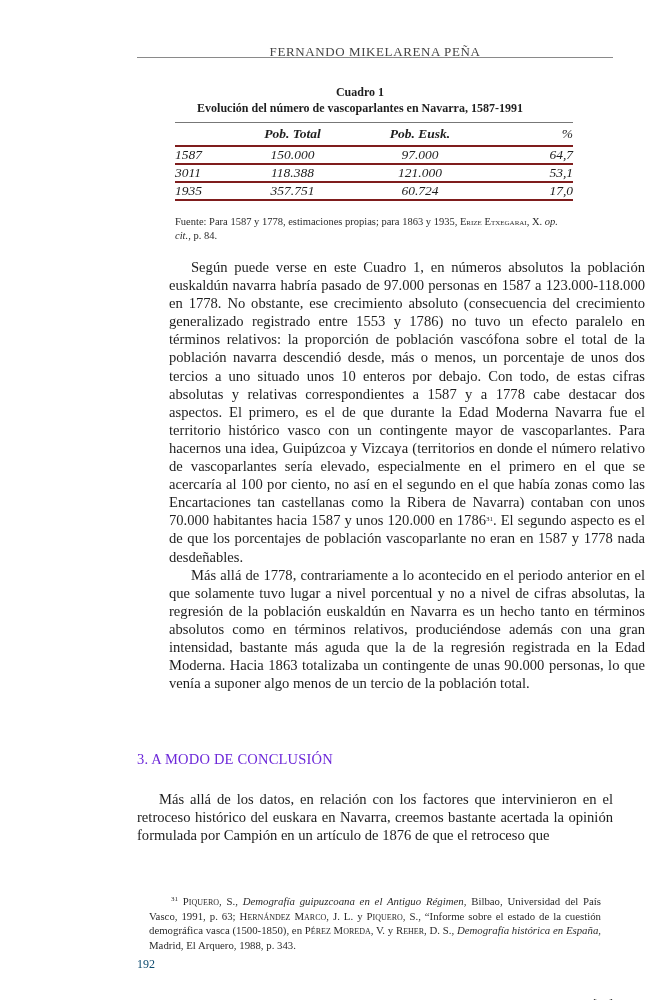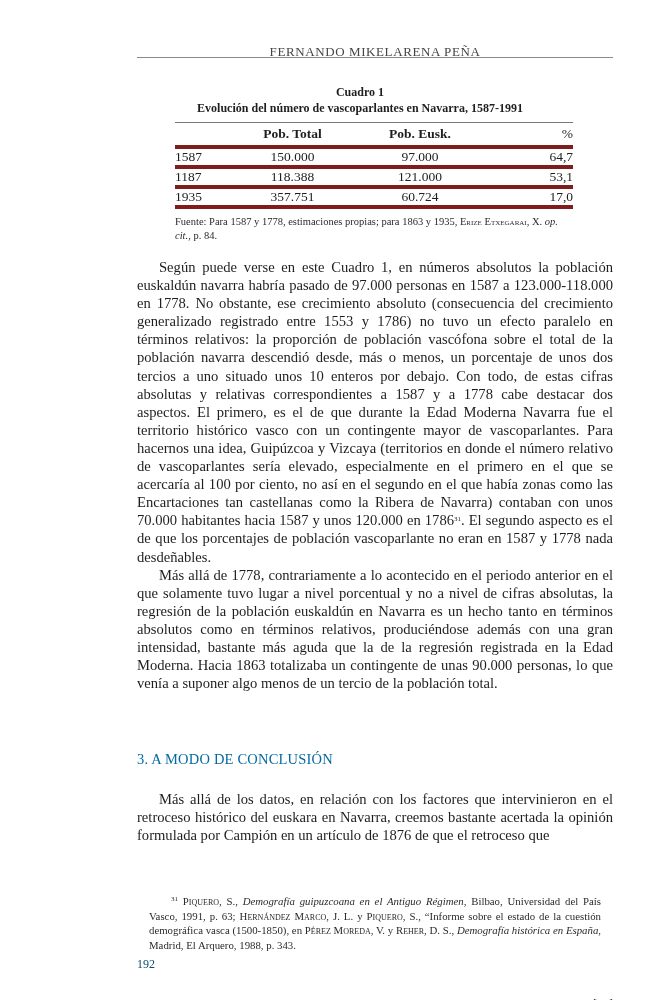--- a/index.html
+++ b/index.html
@@ -20,43 +20,44 @@
     font-weight: bold; font-size: 12px; line-height: 17px;
   }
   .cap1 { top: 84px; }
   .cap2 { top: 100px; }
   table.data {
     position: absolute; left: 175px; top: 122px; width: 398px;
     border-collapse: collapse; font-size: 13.5px;
   }
   table.data th, table.data td {
     padding: 0; height: 16px; line-height: 16px; font-weight: normal;
-    border-bottom: 4px solid #7f1d1d;
+    border-bottom: 2px solid #7f1d1d;
+    font-style: italic;
   }
   table.data thead tr th { border-top: 1.3px solid #777; height: 20px; line-height: 22px; font-weight: bold; }
   table.data thead th.c-pct { font-weight: normal; }
   .c-year { width: 70px; text-align: left; }
   .c-total { width: 95px; text-align: center; }
   .c-eusk { width: 160px; text-align: center; }
   .c-pct { text-align: right; }
   .source-note {
     position: absolute; left: 175px; top: 215px; width: 400px;
     font-size: 10.5px; line-height: 14px; color: #2a2a2a;
   }
   .sc { font-variant: small-caps; }
   .body-text {
     position: absolute; left: 137px; width: 476px;
     font-size: 14.6px; line-height: 18.1px; text-align: justify; color: #1e1e1e;
   }
   .body-text p { margin: 0; text-indent: 22px; hyphens: manual; }
-  .p-block-1 { top: 258px; }
+  .p-block-1 { top: 258px; margin-left: 32px; }
   .p-block-2 { top: 790px; }
   .section-heading {
     position: absolute; left: 137px; top: 751px;
-    font-size: 14.5px; color: #0369a1; letter-spacing: 0.2px;
+    font-size: 14.5px; color: #6d28d9; letter-spacing: 0.2px;
   }
   .footnote {
     position: absolute; left: 137px; top: 882px; width: 476px;
     font-size: 10.8px; line-height: 14.5px; text-align: justify; color: #2a2a2a;
   }
   .footnote p { margin: 12px; text-indent: 22px; }
   sup { font-size: 7px; vertical-align: 4px; line-height: 0; }
   .page-number { position: absolute; left: 137px; top: 957px; font-size: 12px; color: #0c4a6e; font-family: Liberation Serif, serif; }
   .page-ref { position: absolute; right: 32px; top: 957px; font-size: 12px; color: #333; margin-top: 40px; }
 </style>
@@ -79,21 +80,21 @@
     </tr>
   </thead>
   <tbody>
     <tr>
       <td class="c-year">1587</td>
       <td class="c-total">150.000</td>
       <td class="c-eusk">97.000</td>
       <td class="c-pct">64,7</td>
     </tr>
     <tr>
-      <td class="c-year">1187</td>
+      <td class="c-year">3011</td>
       <td class="c-total">118.388</td>
       <td class="c-eusk">121.000</td>
       <td class="c-pct">53,1</td>
     </tr>
     <tr>
       <td class="c-year">1935</td>
       <td class="c-total">357.751</td>
       <td class="c-eusk">60.724</td>
       <td class="c-pct">17,0</td>
     </tr>

